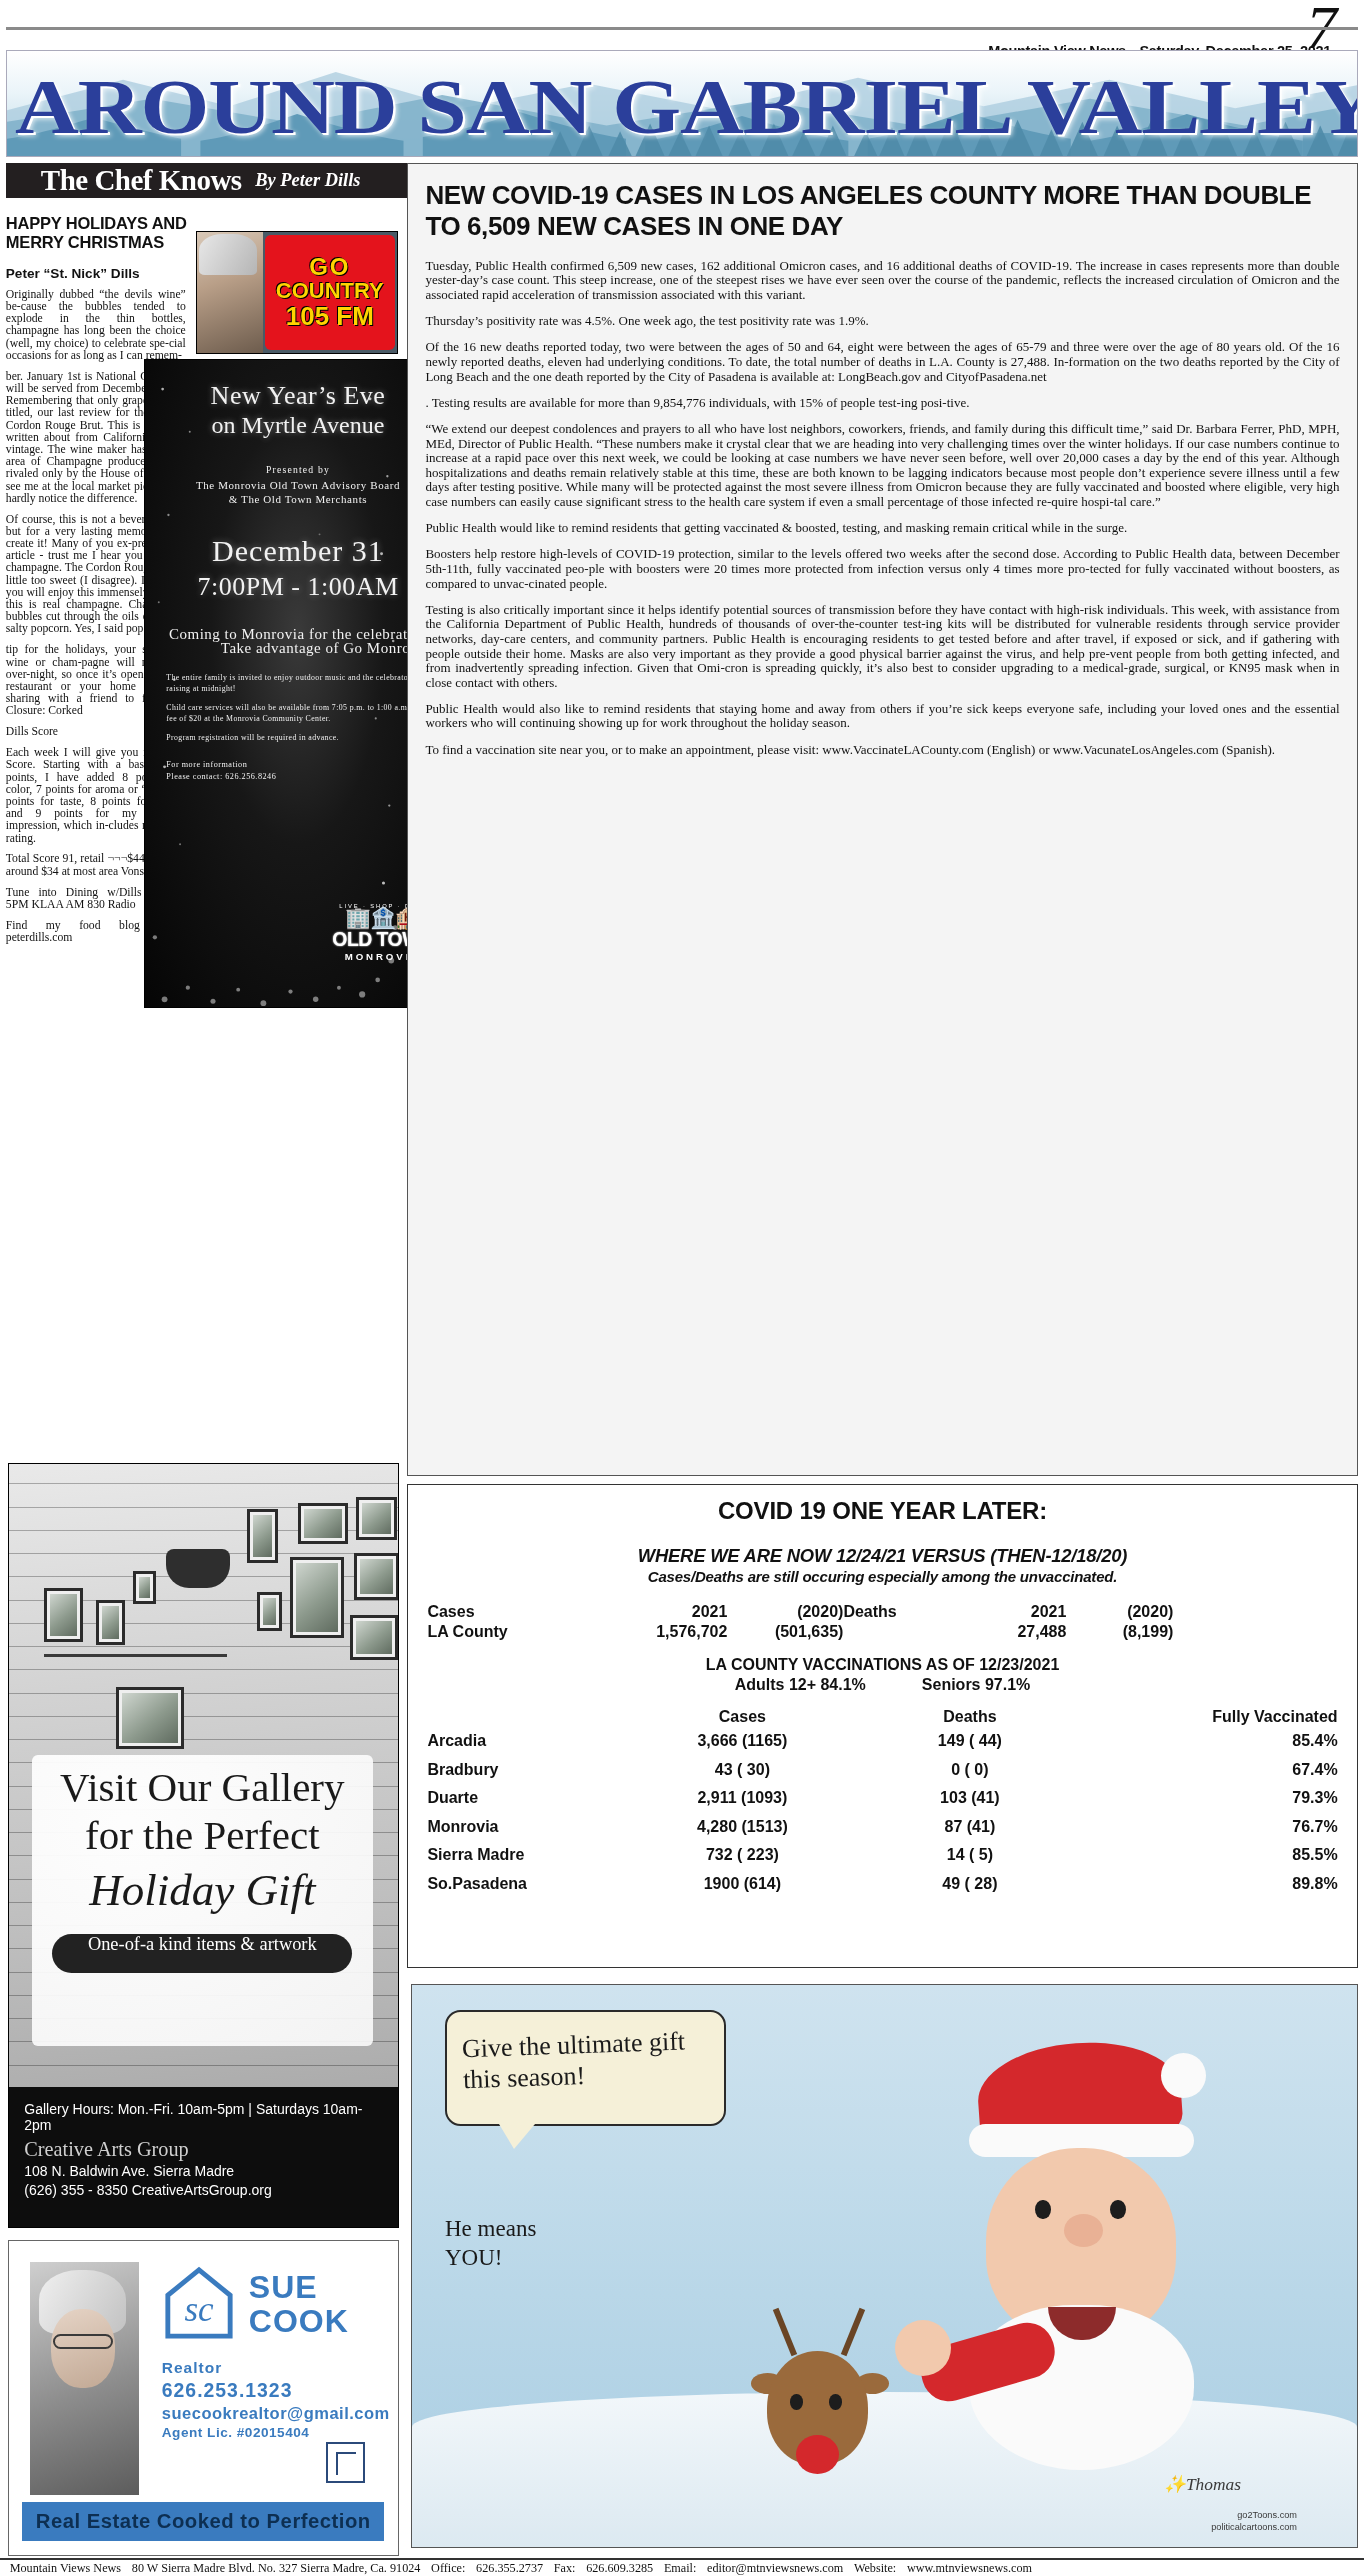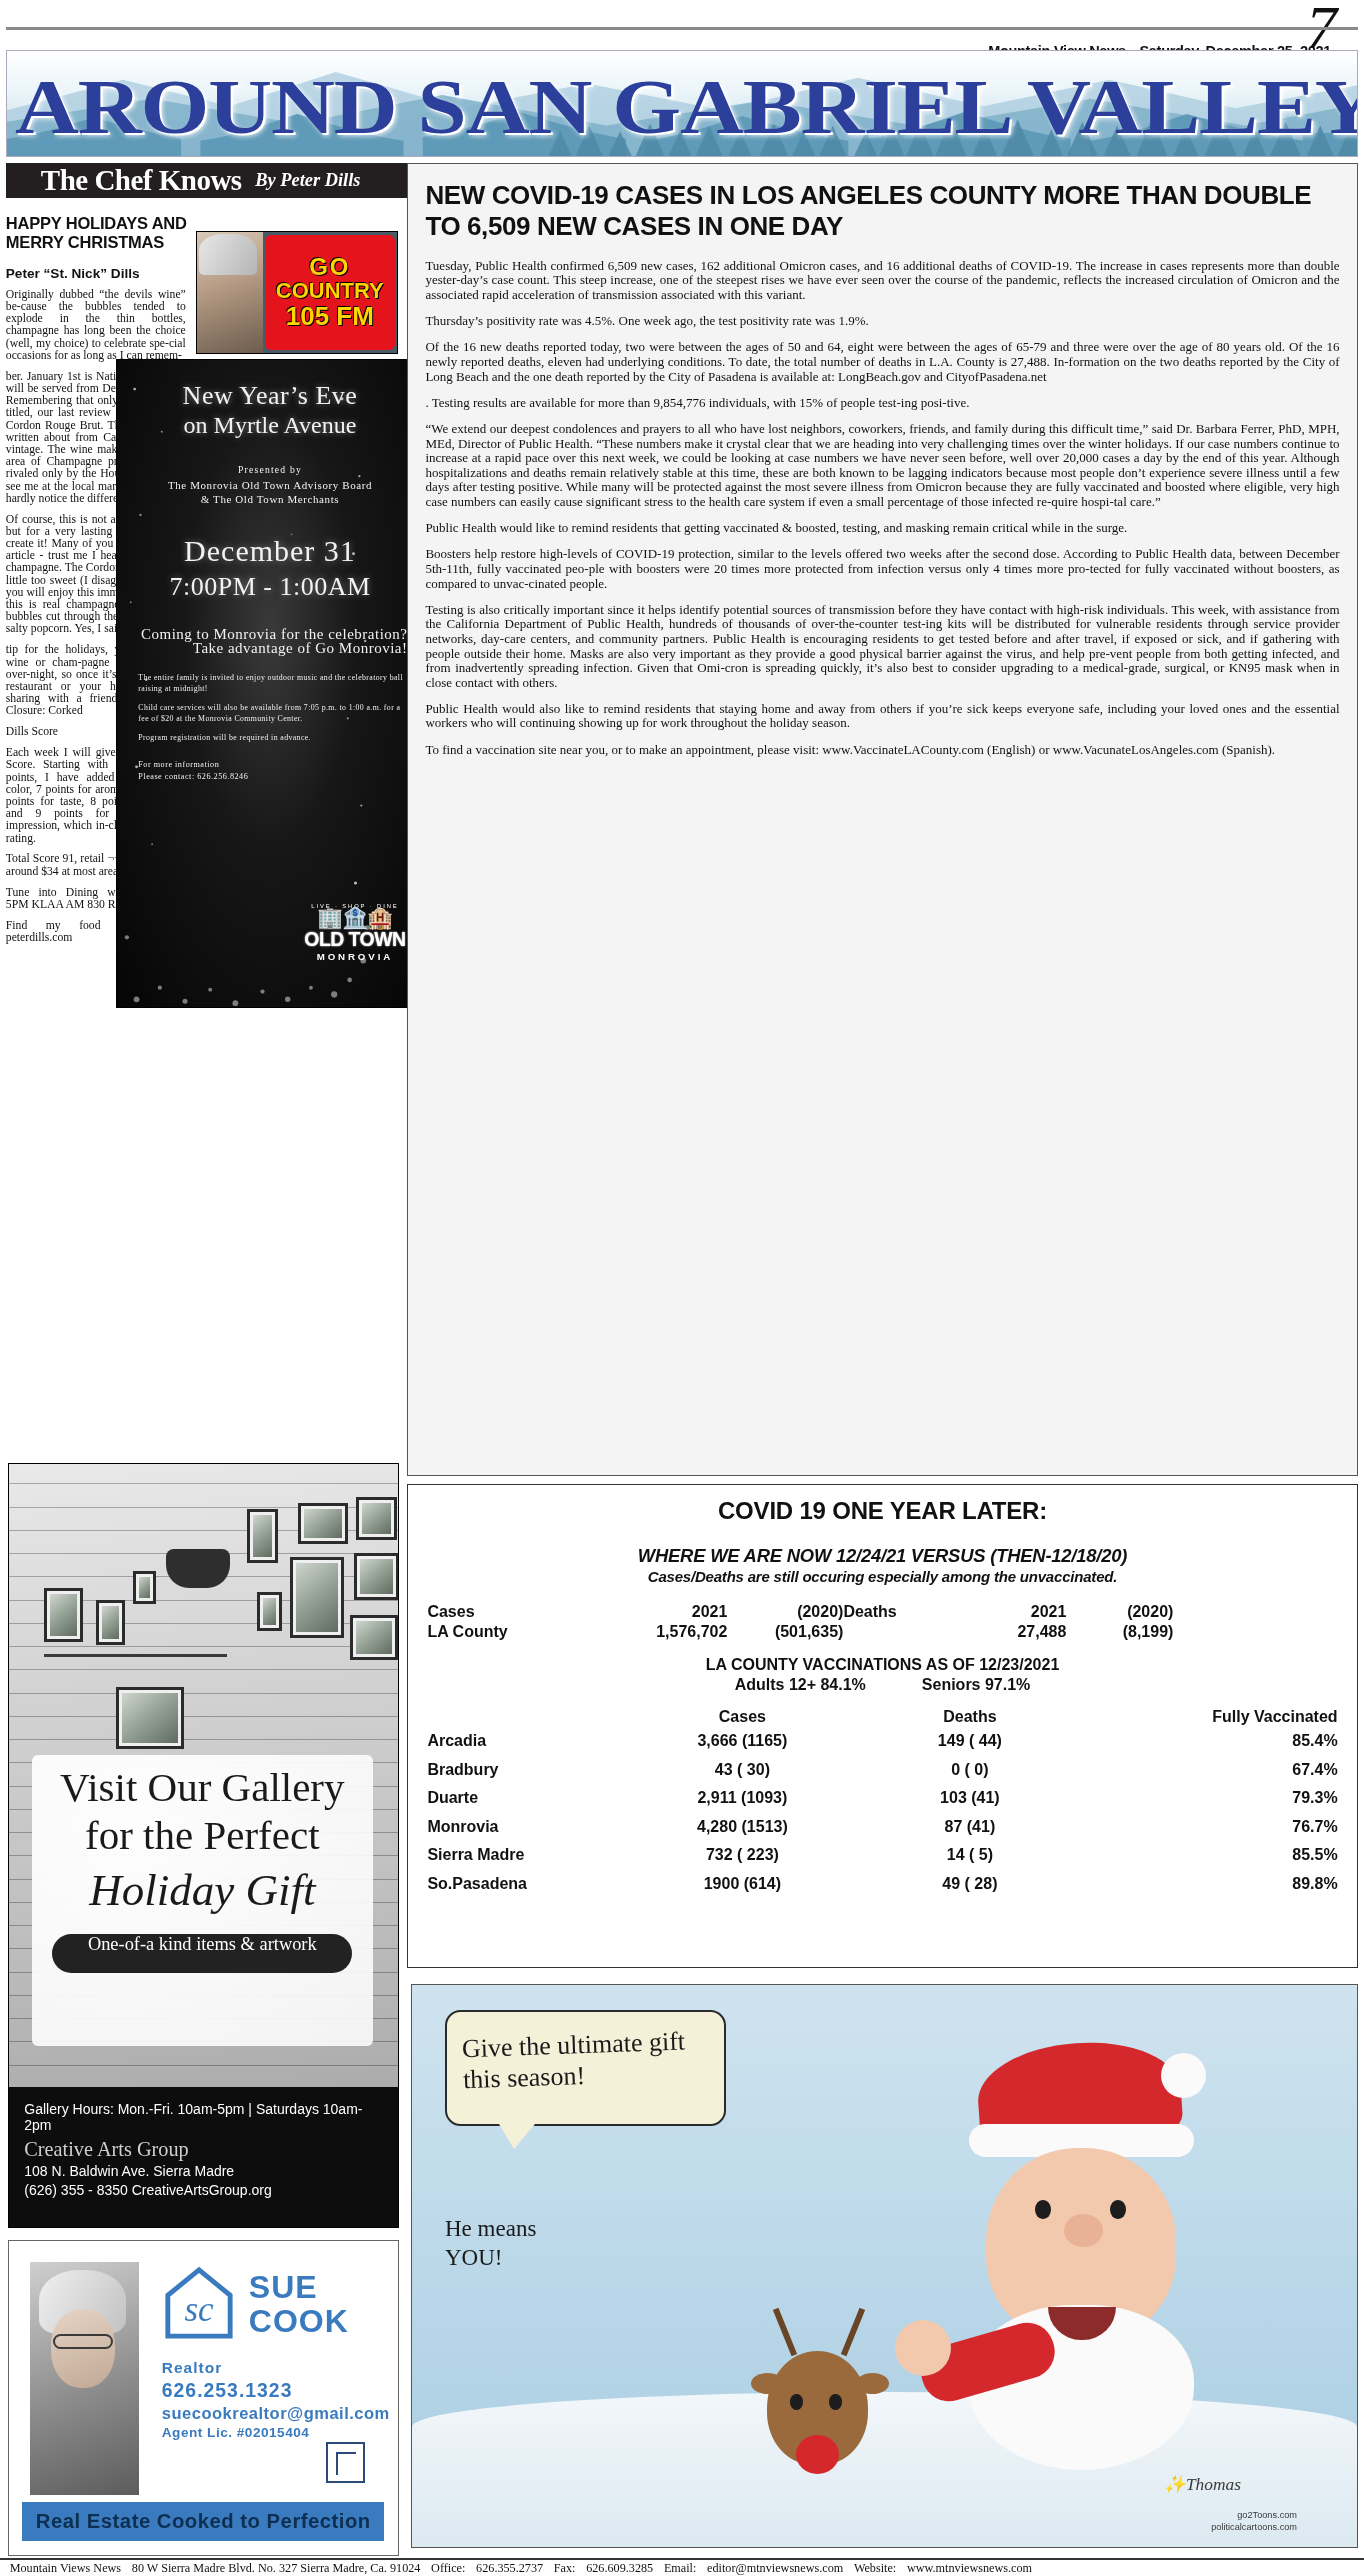--- a/index.html
+++ b/index.html
@@ -105,21 +105,21 @@
     font-family:"Liberation Serif", serif;
     font-size:11.7px; line-height:12.2px; text-align:justify; color:#111;
     hyphens:auto;
   }
   .chef-body p { margin-bottom:8.7px; }
   .chef-col-narrow { width:180px; }
   .chef-full { width:391px; }
 
   
   .nye-ad {
-    position:absolute; left:116px; top:359px; width:308px; height:649px;
+    position:absolute; left:144px; top:359px; width:308px; height:649px;
     background: radial-gradient(ellipse at 50% 42%, #3a3a3a 0%, #171717 40%, #050505 100%);
     color:#f2f2f2; overflow:hidden; border:1px solid #000;
   }
   .nye-stars { position:absolute; inset:0; opacity:.85; }
   .nye-inner { position:relative; padding:21px 15.5px 9.7px; text-align:center; }
   .nye-t1 { font-family:"Liberation Serif", serif; font-size:26px; line-height:29px; letter-spacing:0.5px;
             text-shadow:0 0 6.8px rgba(255,255,255,.45); }
   .nye-t2 { font-family:"Liberation Serif", serif; font-size:24px; line-height:27px; margin-top:1.9px;
             text-shadow:0 0 6.8px rgba(255,255,255,.45); }
   .nye-pres { margin-top:25px; font-family:"Liberation Serif", serif; font-size:9.7px; letter-spacing:1.2px; }

